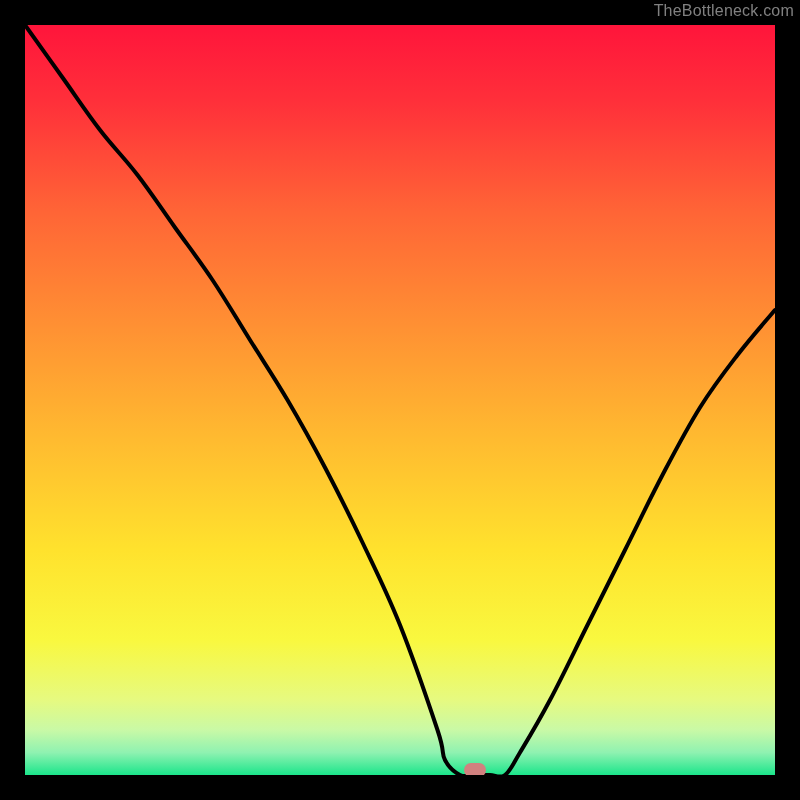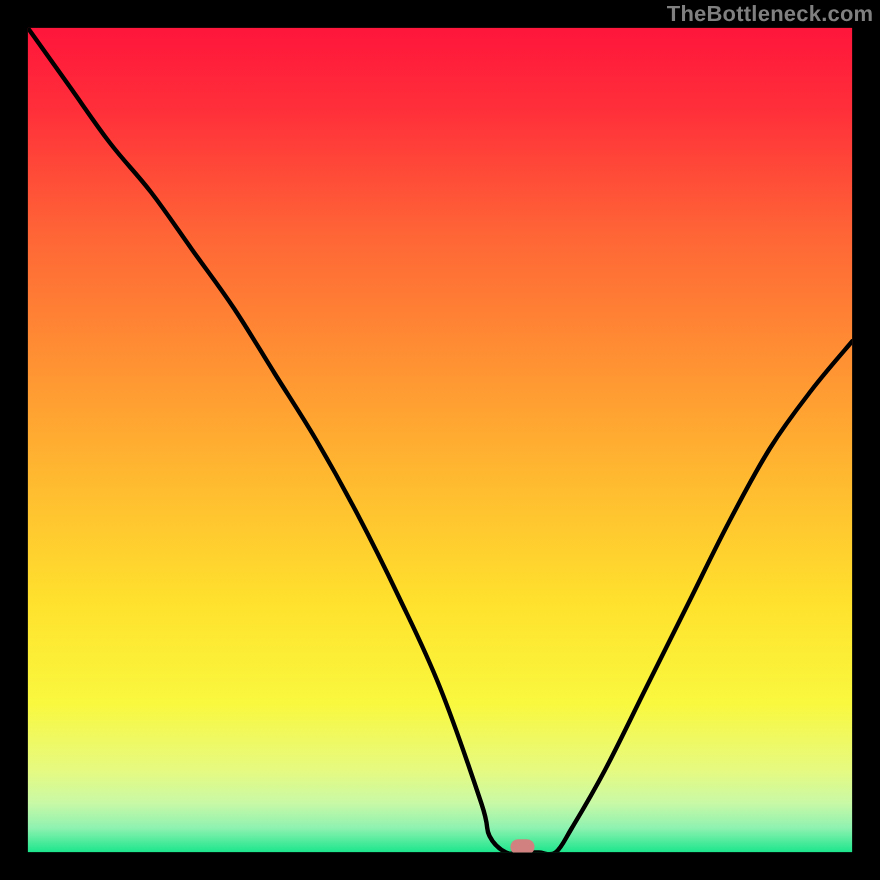--- a/index.html
+++ b/index.html
@@ -52,22 +52,22 @@
     height: 14px;
     border-radius: 7px;
     background: #d1817f;
     transform: translate(-50%, -50%);
   }
   .watermark {
     position: absolute;
     top: 2px;
     right: 6px;
     color: #808080;
-    font-size: 20px;
-    font-weight: 700;
+    font-size: 16px;
+    font-weight: 400;
     letter-spacing: 0.2px;
   }
 </style>
 </head>
 <body>
 
 <div class="frame">
   <div class="watermark">TheBottleneck.com</div>
 
   <div class="plot-area">

